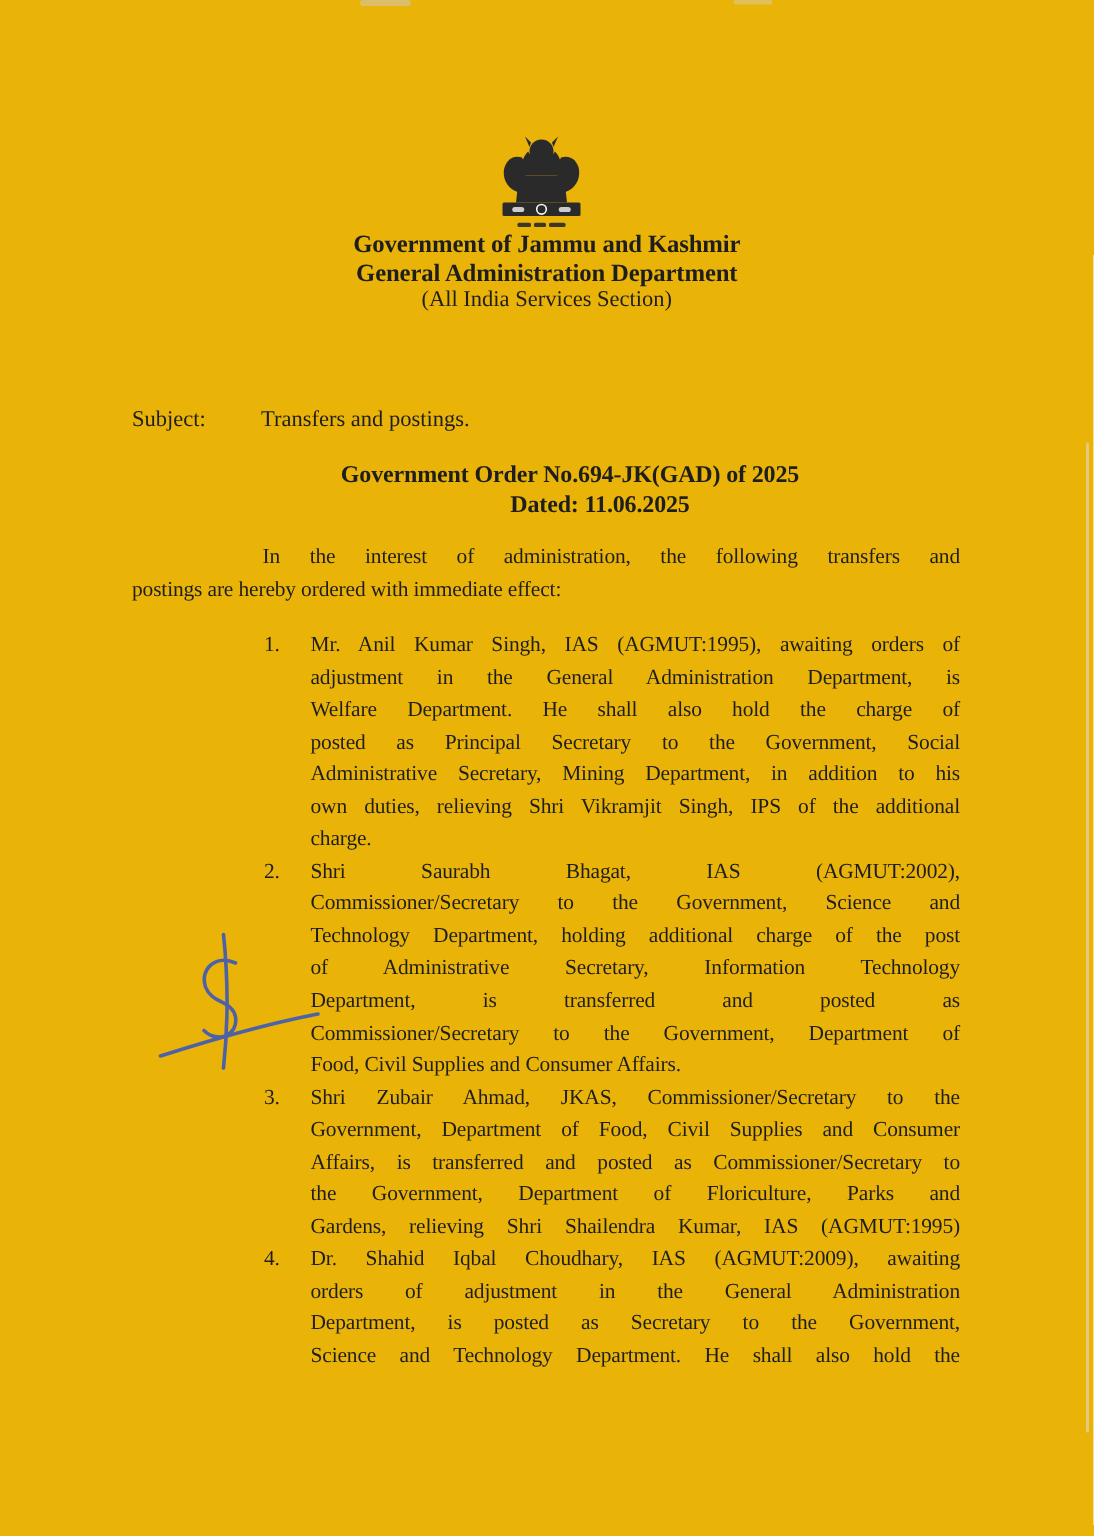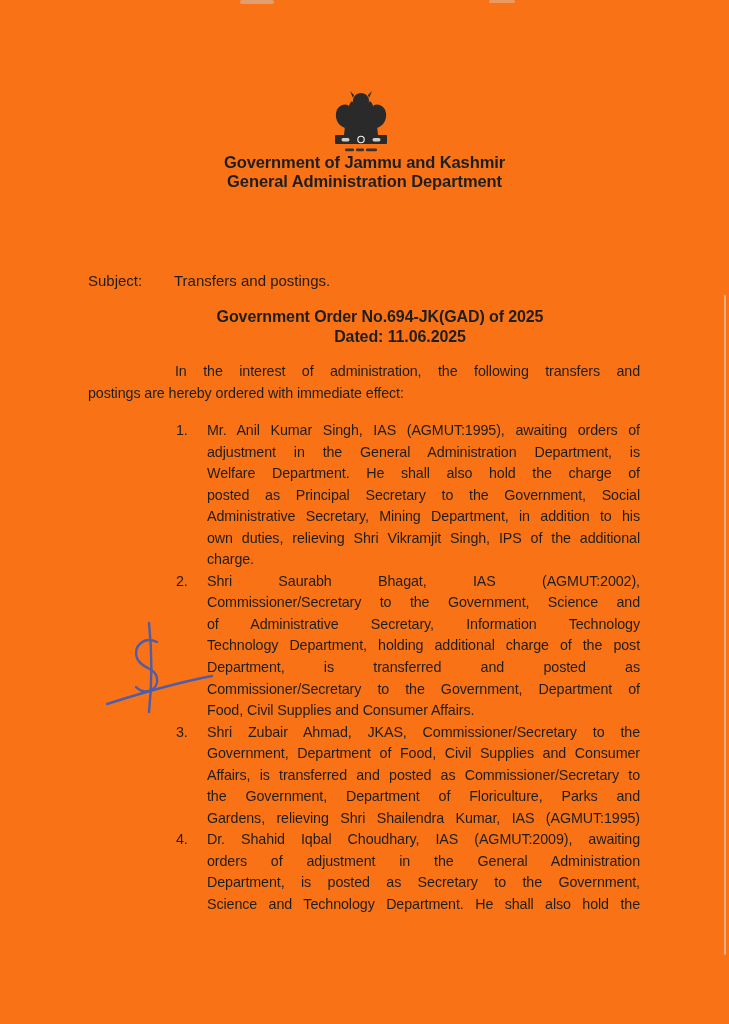--- a/index.html
+++ b/index.html
@@ -1,21 +1,21 @@
 <!DOCTYPE html>
 <html><head>
 <meta charset="utf-8">
 <style>
   html, body { margin: 0; padding: 0; background: #ffffff; }
   .page {
     position: relative;
     width: 729px;
     height: 1024px;
-    background: #f97316;
-    font-family: Liberation Sans, sans-serif;
+    background: #eab308;
+    font-family: Liberation Serif, serif;
     color: #1e1e1e;
     overflow: hidden;
     -webkit-font-smoothing: antialiased;
   }
 
   
   .smudge { position: absolute; border-radius: 2px; }
   .smudge-a { left: 240px; top: 0; width: 34px; height: 4px; background: #c9c9c9; opacity: .5; }
   .smudge-b { left: 489px; top: 0; width: 26px; height: 3px; background: #d4d4d4; opacity: .4; }
   .scan-edge { position: absolute; right: 3px; top: 295px; width: 2px; height: 660px; background: #dcdcdc; opacity: .55; border-radius: 1px; }
@@ -82,20 +82,21 @@
         <rect x="13" y="57.5" width="9" height="2.8" rx="1"></rect>
         <rect x="24" y="57.5" width="8" height="2.8" rx="1"></rect>
         <rect x="34" y="57.5" width="11" height="2.8" rx="1"></rect>
       </g>
     </svg>
   </div>
 
   <div class="letterhead">
     <div class="lh-line lh-bold">Government of Jammu and Kashmir</div>
     <div class="lh-line lh-bold">General Administration Department</div>
+    <div class="lh-line lh-reg">(All India Services Section)</div>
   </div>
 
   <div class="subject-row">
     <span class="subject-label">Subject:</span><span>Transfers and postings.</span>
   </div>
 
   <div class="order-heading">
     <div class="oh-line">Government Order No.694-JK(GAD) of 2025</div>
     <div class="oh-line oh-dated">Dated: 11.06.2025</div>
   </div>
@@ -117,22 +118,22 @@
           <div class="line just">own duties, relieving Shri Vikramjit Singh, IPS of the additional</div>
           <div class="line">charge.</div>
         </div>
     </div>
 
     <div class="item">
       <div class="num">2.</div>
       <div class="lines">
           <div class="line just">Shri Saurabh Bhagat, IAS (AGMUT:2002),</div>
           <div class="line just">Commissioner/Secretary to the Government, Science and</div>
+          <div class="line just">Technology Department, holding additional charge of the post</div>
           <div class="line just">of Administrative Secretary, Information Technology</div>
-          <div class="line just">Technology Department, holding additional charge of the post</div>
           <div class="line just">Department, is transferred and posted as</div>
           <div class="line just">Commissioner/Secretary to the Government, Department of</div>
           <div class="line">Food, Civil Supplies and Consumer Affairs.</div>
         </div>
     </div>
 
     <div class="item">
       <div class="num">3.</div>
       <div class="lines">
           <div class="line just">Shri Zubair Ahmad, JKAS, Commissioner/Secretary to the</div>

